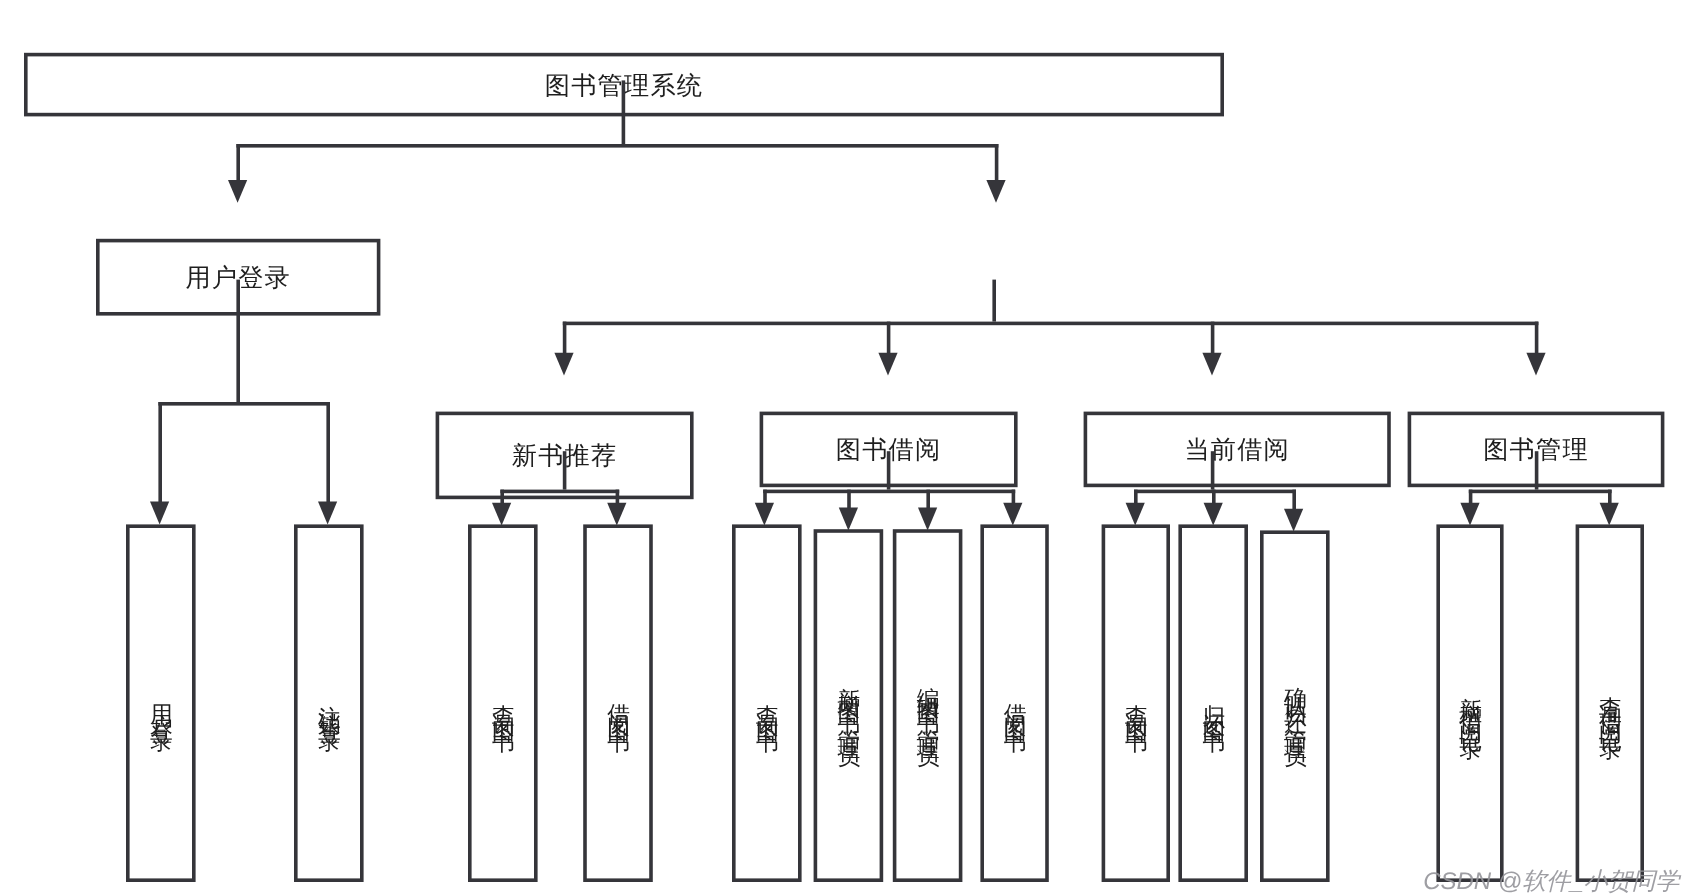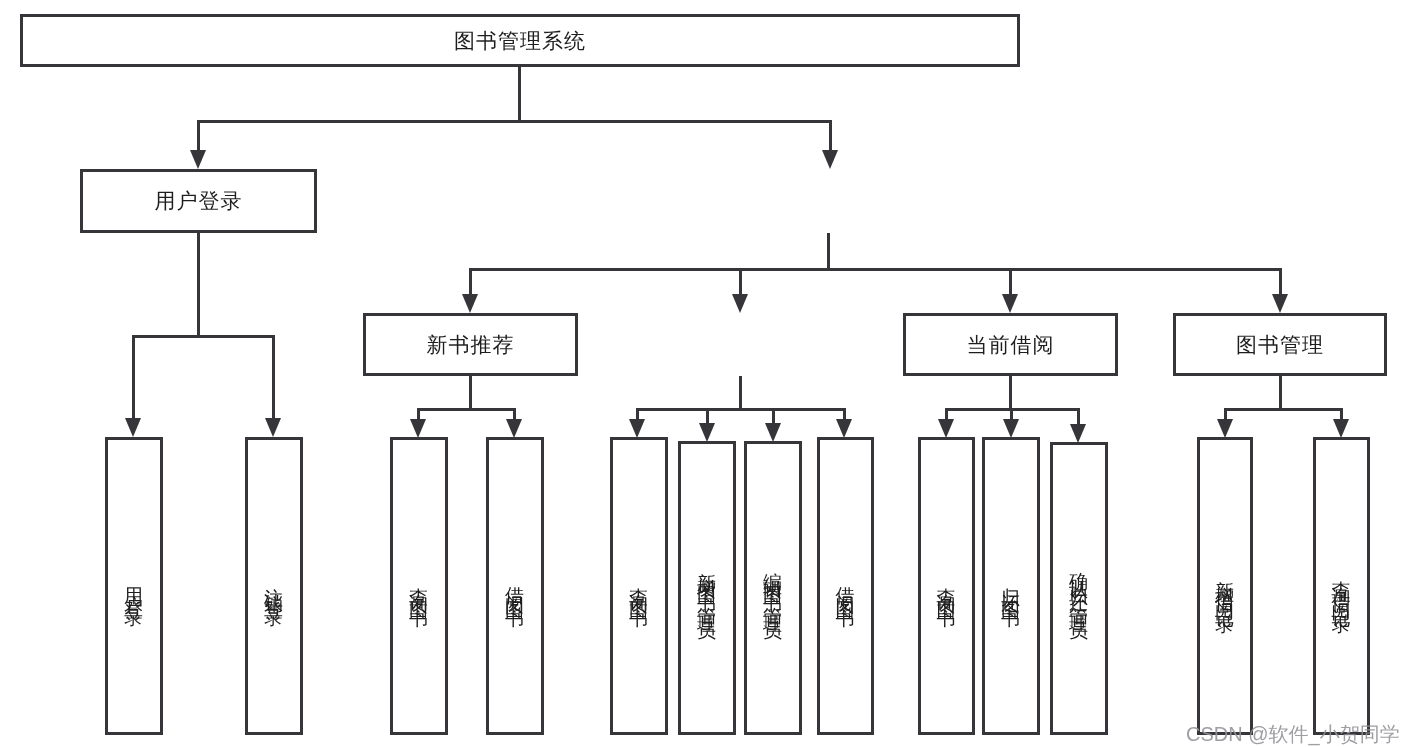--- a/index.html
+++ b/index.html
@@ -17,20 +17,21 @@
     border: 3px solid #35353a;
     background: #ffffff;
     display: flex;
     align-items: center;
     justify-content: center;
     color: #1e1e1e;
   }
   .box.h {
     font-size: 21px;
     letter-spacing: 1px;
+    margin-top: 30px;
   }
   .box.v {
     writing-mode: vertical-rl;
     text-orientation: mixed;
     font-size: 19px;
     letter-spacing: 7px;
     line-height: 1;
   }
   .line {
     position: absolute;
@@ -45,33 +46,35 @@
     border-top: 19px solid #35353a;
   }
   .watermark {
     position: absolute;
     left: 1186px;
     top: 721px;
     font-size: 20px;
     color: rgba(148, 148, 153, 0.9);
     white-space: nowrap;
     z-index: 10;
+    font-style: italic;
   }
 </style>
 </head>
 <body>
 
 <div class="stage">
 
   <div class="box h" style="left:20px;top:14px;width:1000px;height:53px">图书管理系统</div>
 
   <div class="box h" style="left:80px;top:169px;width:237px;height:64px">用户登录</div>
 
-  <div class="box h" style="left:363px;top:313px;width:215px;height:63px">新书推荐</div>
-  <div class="box h" style="left:903px;top:313px;width:215px;height:63px">当前借阅</div>
+  <div class="box h" style="left:363px;top:313px;width:215px;height:73px">新书推荐</div>
+  <div class="box h" style="left:633px;top:313px;width:215px;height:63px">图书借阅</div>
+  <div class="box h" style="left:903px;top:313px;width:256px;height:63px">当前借阅</div>
   <div class="box h" style="left:1173px;top:313px;width:214px;height:63px">图书管理</div>
 
   <div class="box v" style="left:105px;top:437px;width:58px;height:298px">用户登录</div>
   <div class="box v" style="left:245px;top:437px;width:58px;height:298px">注销登录</div>
 
   <div class="box v" style="left:390px;top:437px;width:58px;height:298px">查询图书</div>
   <div class="box v" style="left:486px;top:437px;width:58px;height:298px">借阅图书</div>
 
   <div class="box v" style="left:610px;top:437px;width:58px;height:298px">查询图书</div>
   <div class="box v" style="left:678px;top:441px;width:58px;height:294px">新增图书（管理员）</div>

